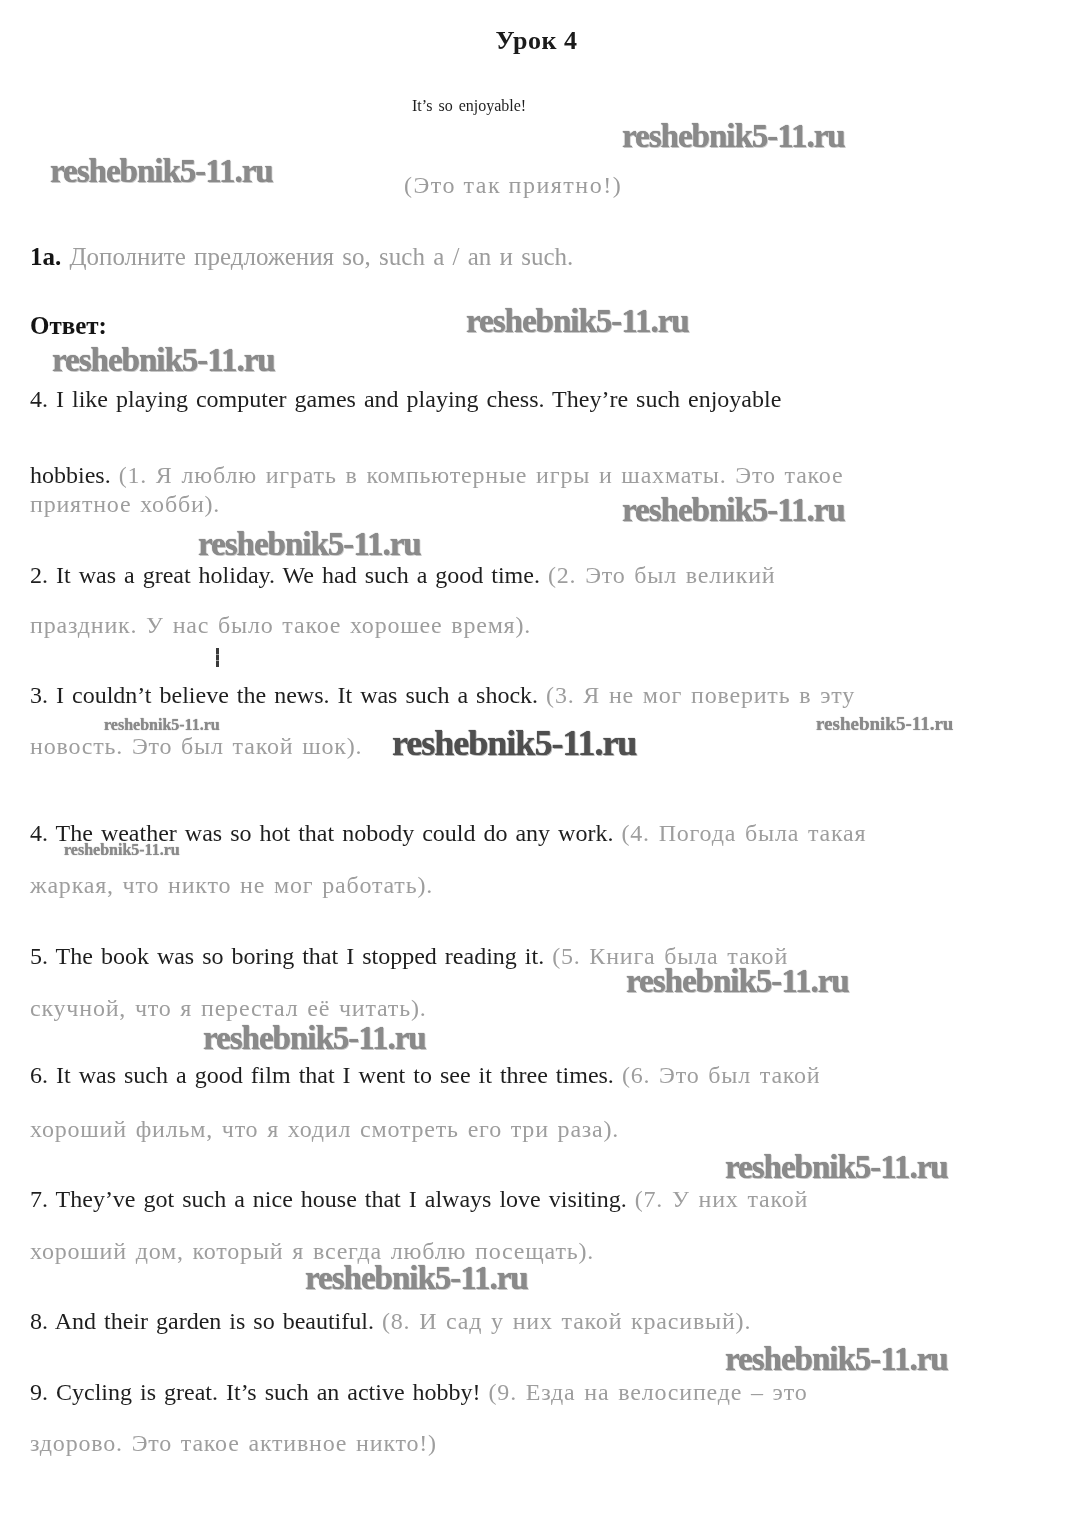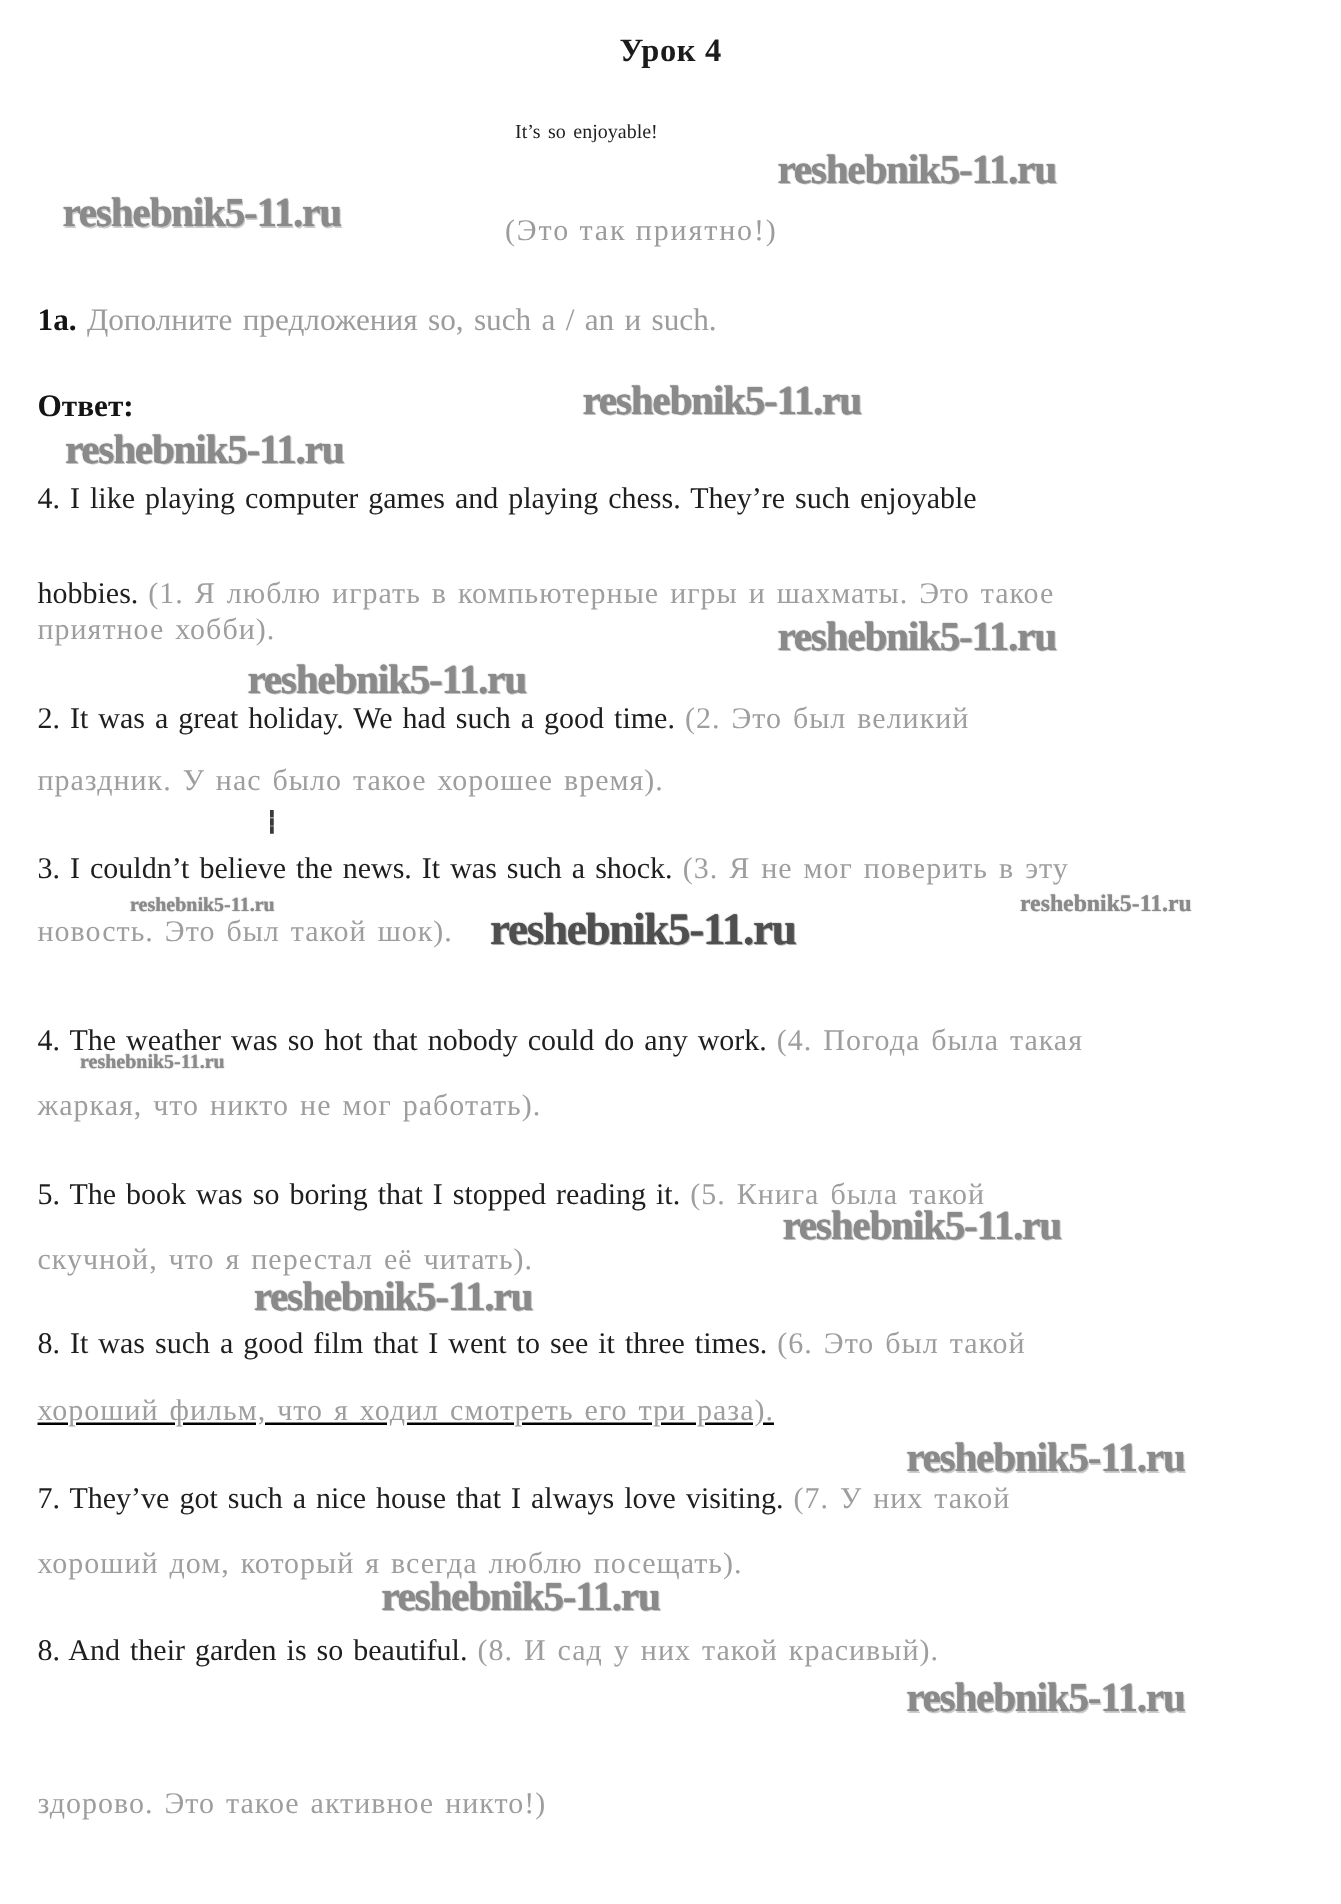--- a/index.html
+++ b/index.html
@@ -96,27 +96,28 @@
 
   <div class="line" style="top:820px;"><span class="en">4. The weather was so hot that nobody could do any work. </span><span class="ru">(4. Погода была такая</span></div>
   <div class="wm wm-sm" style="top:841px;left:64px;">reshebnik5-11.ru</div>
   <div class="line" style="top:872px;"><span class="en"></span><span class="ru">жаркая, что никто не мог работать).</span></div>
 
   <div class="line" style="top:943px;"><span class="en">5. The book was so boring that I stopped reading it. </span><span class="ru">(5. Книга была такой</span></div>
   <div class="wm wm-lg" style="top:963px;left:626px;">reshebnik5-11.ru</div>
   <div class="line" style="top:995px;"><span class="en"></span><span class="ru">скучной, что я перестал её читать).</span></div>
   <div class="wm wm-lg" style="top:1020px;left:203px;">reshebnik5-11.ru</div>
 
-  <div class="line" style="top:1062px;"><span class="en">8. It was such a good film that I went to see it three times. </span><span class="ru">(6. Это был такой</span></div>
-  <div class="line" style="top:1116px;text-decoration:underline;"><span class="en"></span><span class="ru">хороший фильм, что я ходил смотреть его три раза).</span></div>
+  <div class="line" style="top:1062px;"><span class="en">6. It was such a good film that I went to see it three times. </span><span class="ru">(6. Это был такой</span></div>
+  <div class="line" style="top:1116px;"><span class="en"></span><span class="ru">хороший фильм, что я ходил смотреть его три раза).</span></div>
 
   <div class="wm wm-lg" style="top:1149px;left:725px;">reshebnik5-11.ru</div>
 
   <div class="line" style="top:1186px;"><span class="en">7. They’ve got such a nice house that I always love visiting. </span><span class="ru">(7. У них такой</span></div>
   <div class="line" style="top:1238px;"><span class="en"></span><span class="ru">хороший дом, который я всегда люблю посещать).</span></div>
   <div class="wm wm-lg" style="top:1260px;left:305px;">reshebnik5-11.ru</div>
 
   <div class="line" style="top:1308px;"><span class="en">8. And their garden is so beautiful. </span><span class="ru">(8. И сад у них такой красивый).</span></div>
   <div class="wm wm-lg" style="top:1341px;left:725px;">reshebnik5-11.ru</div>
 
+  <div class="line" style="top:1379px;"><span class="en">9. Cycling is great. It’s such an active hobby! </span><span class="ru">(9. Езда на велосипеде – это</span></div>
   <div class="line" style="top:1430px;"><span class="en"></span><span class="ru">здорово. Это такое активное никто!)</span></div>
 
 </div>
 
 </body></html>

